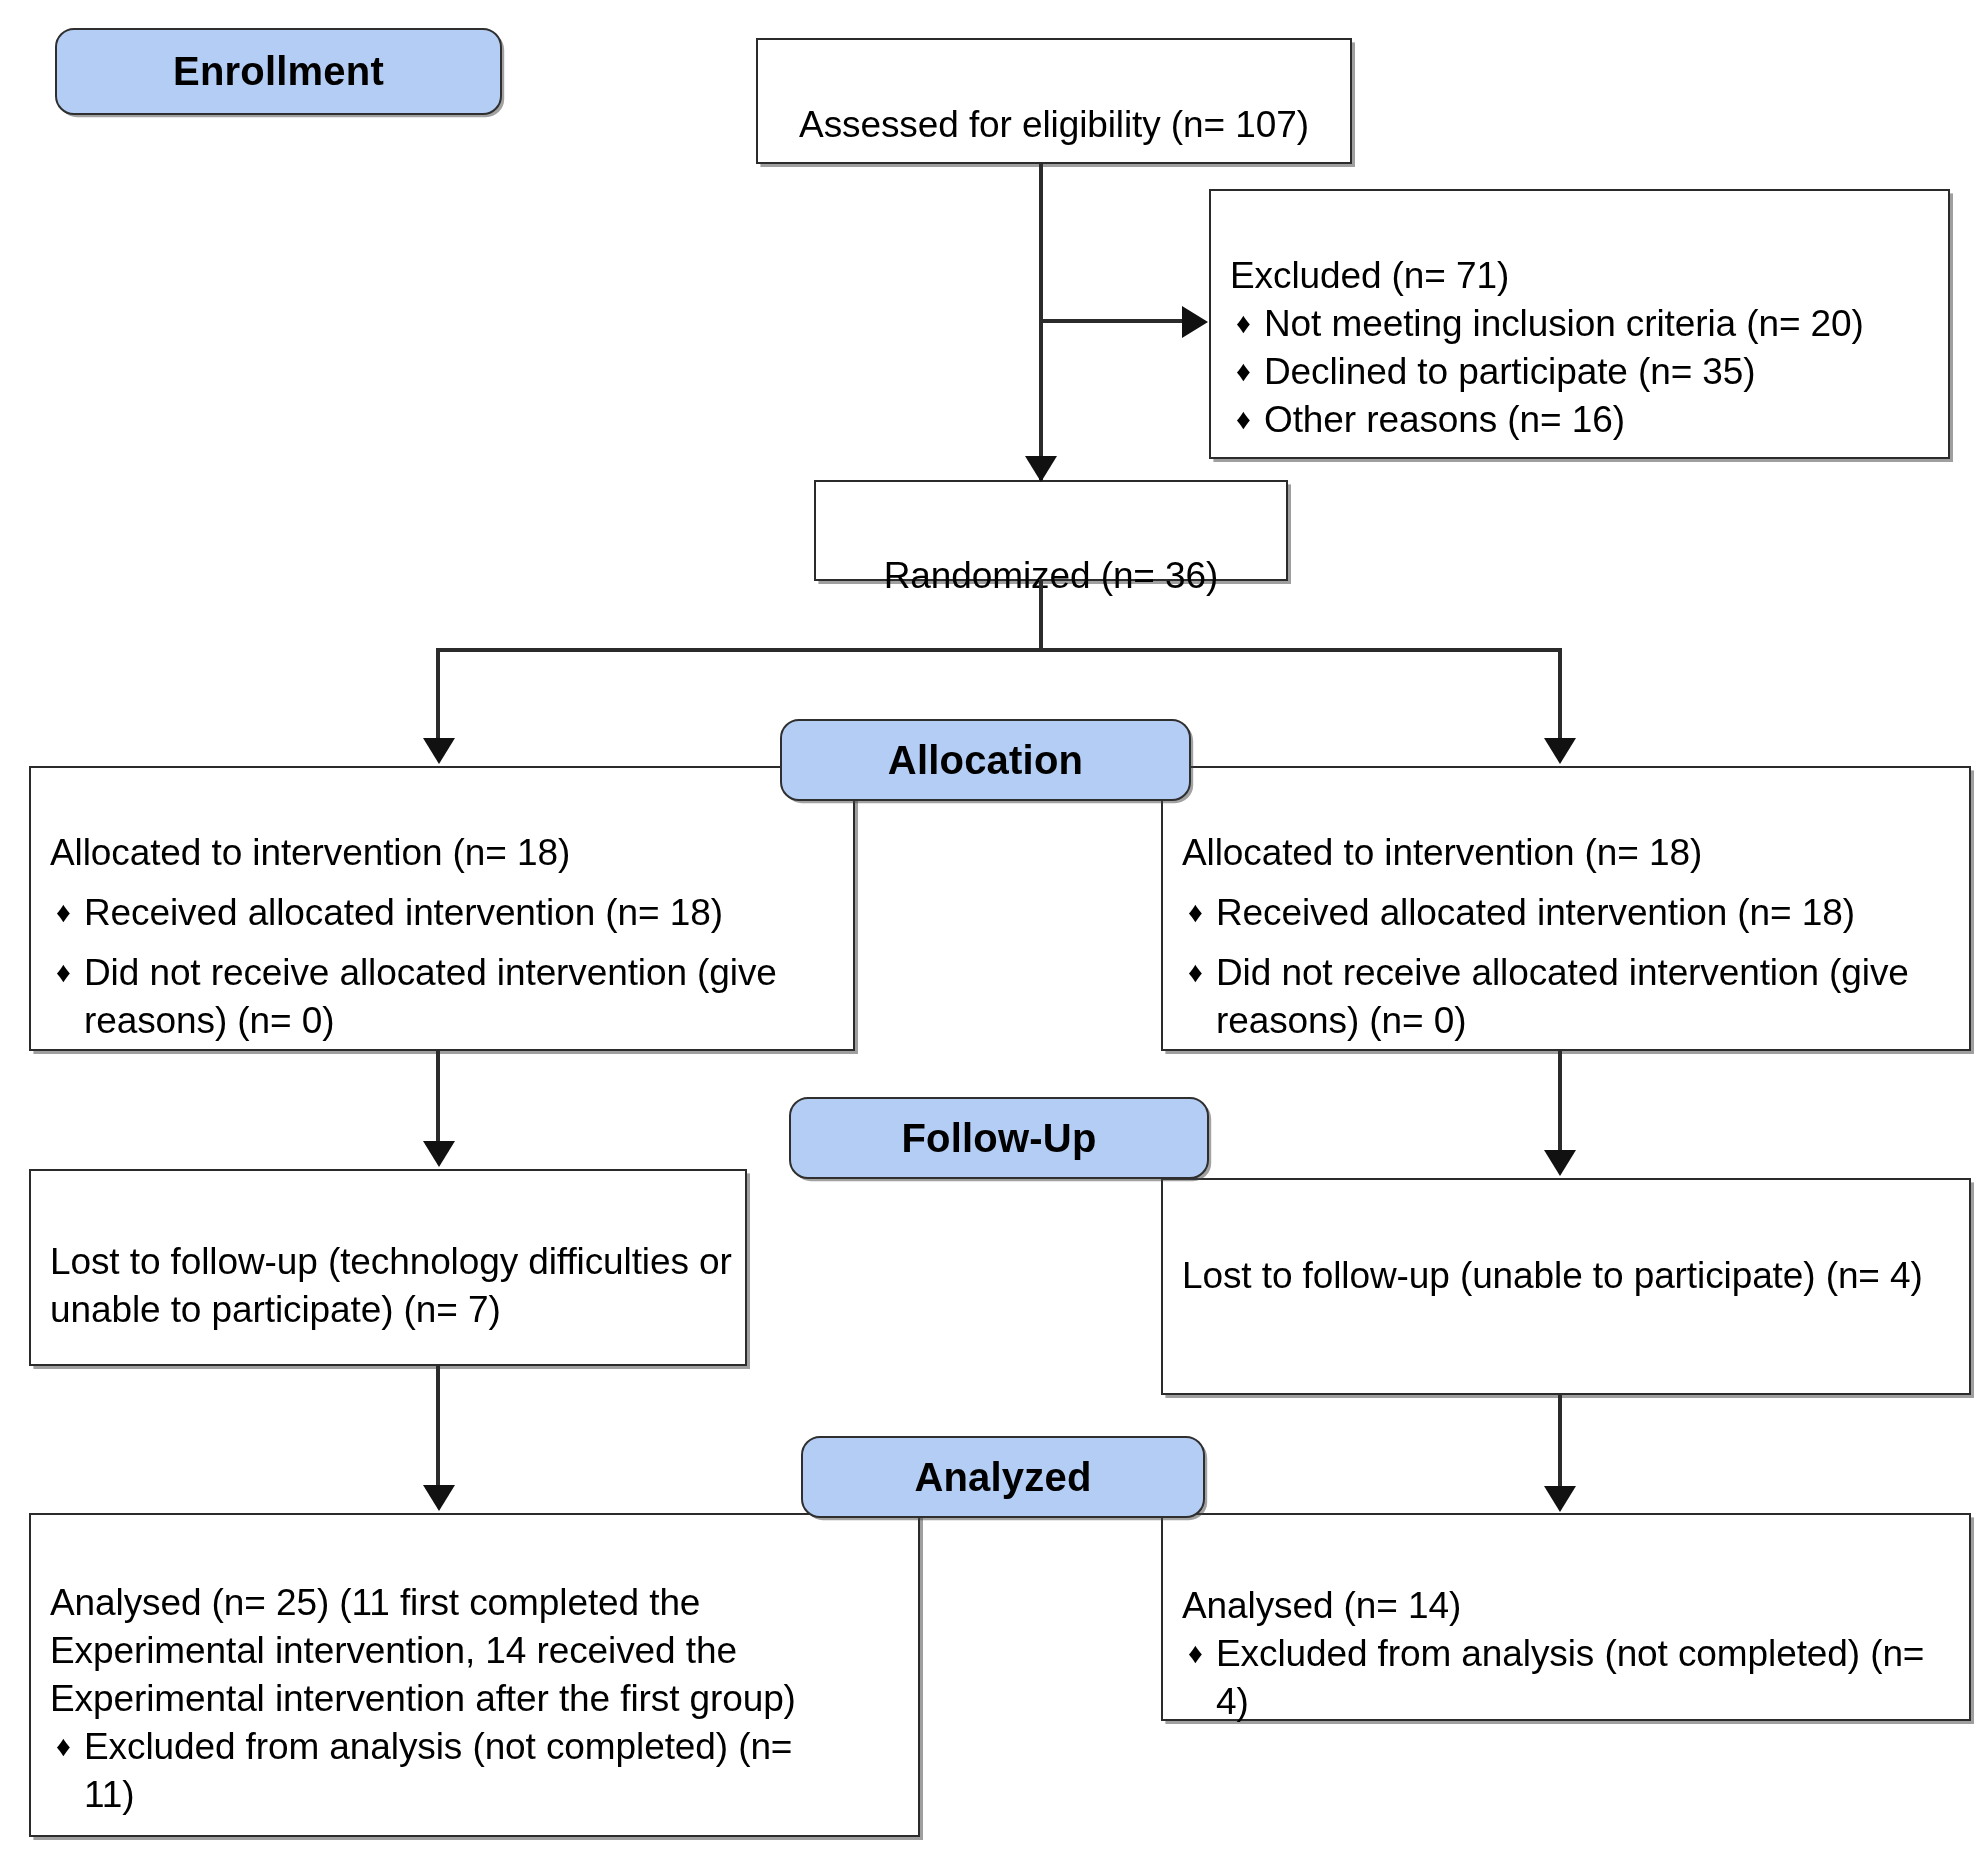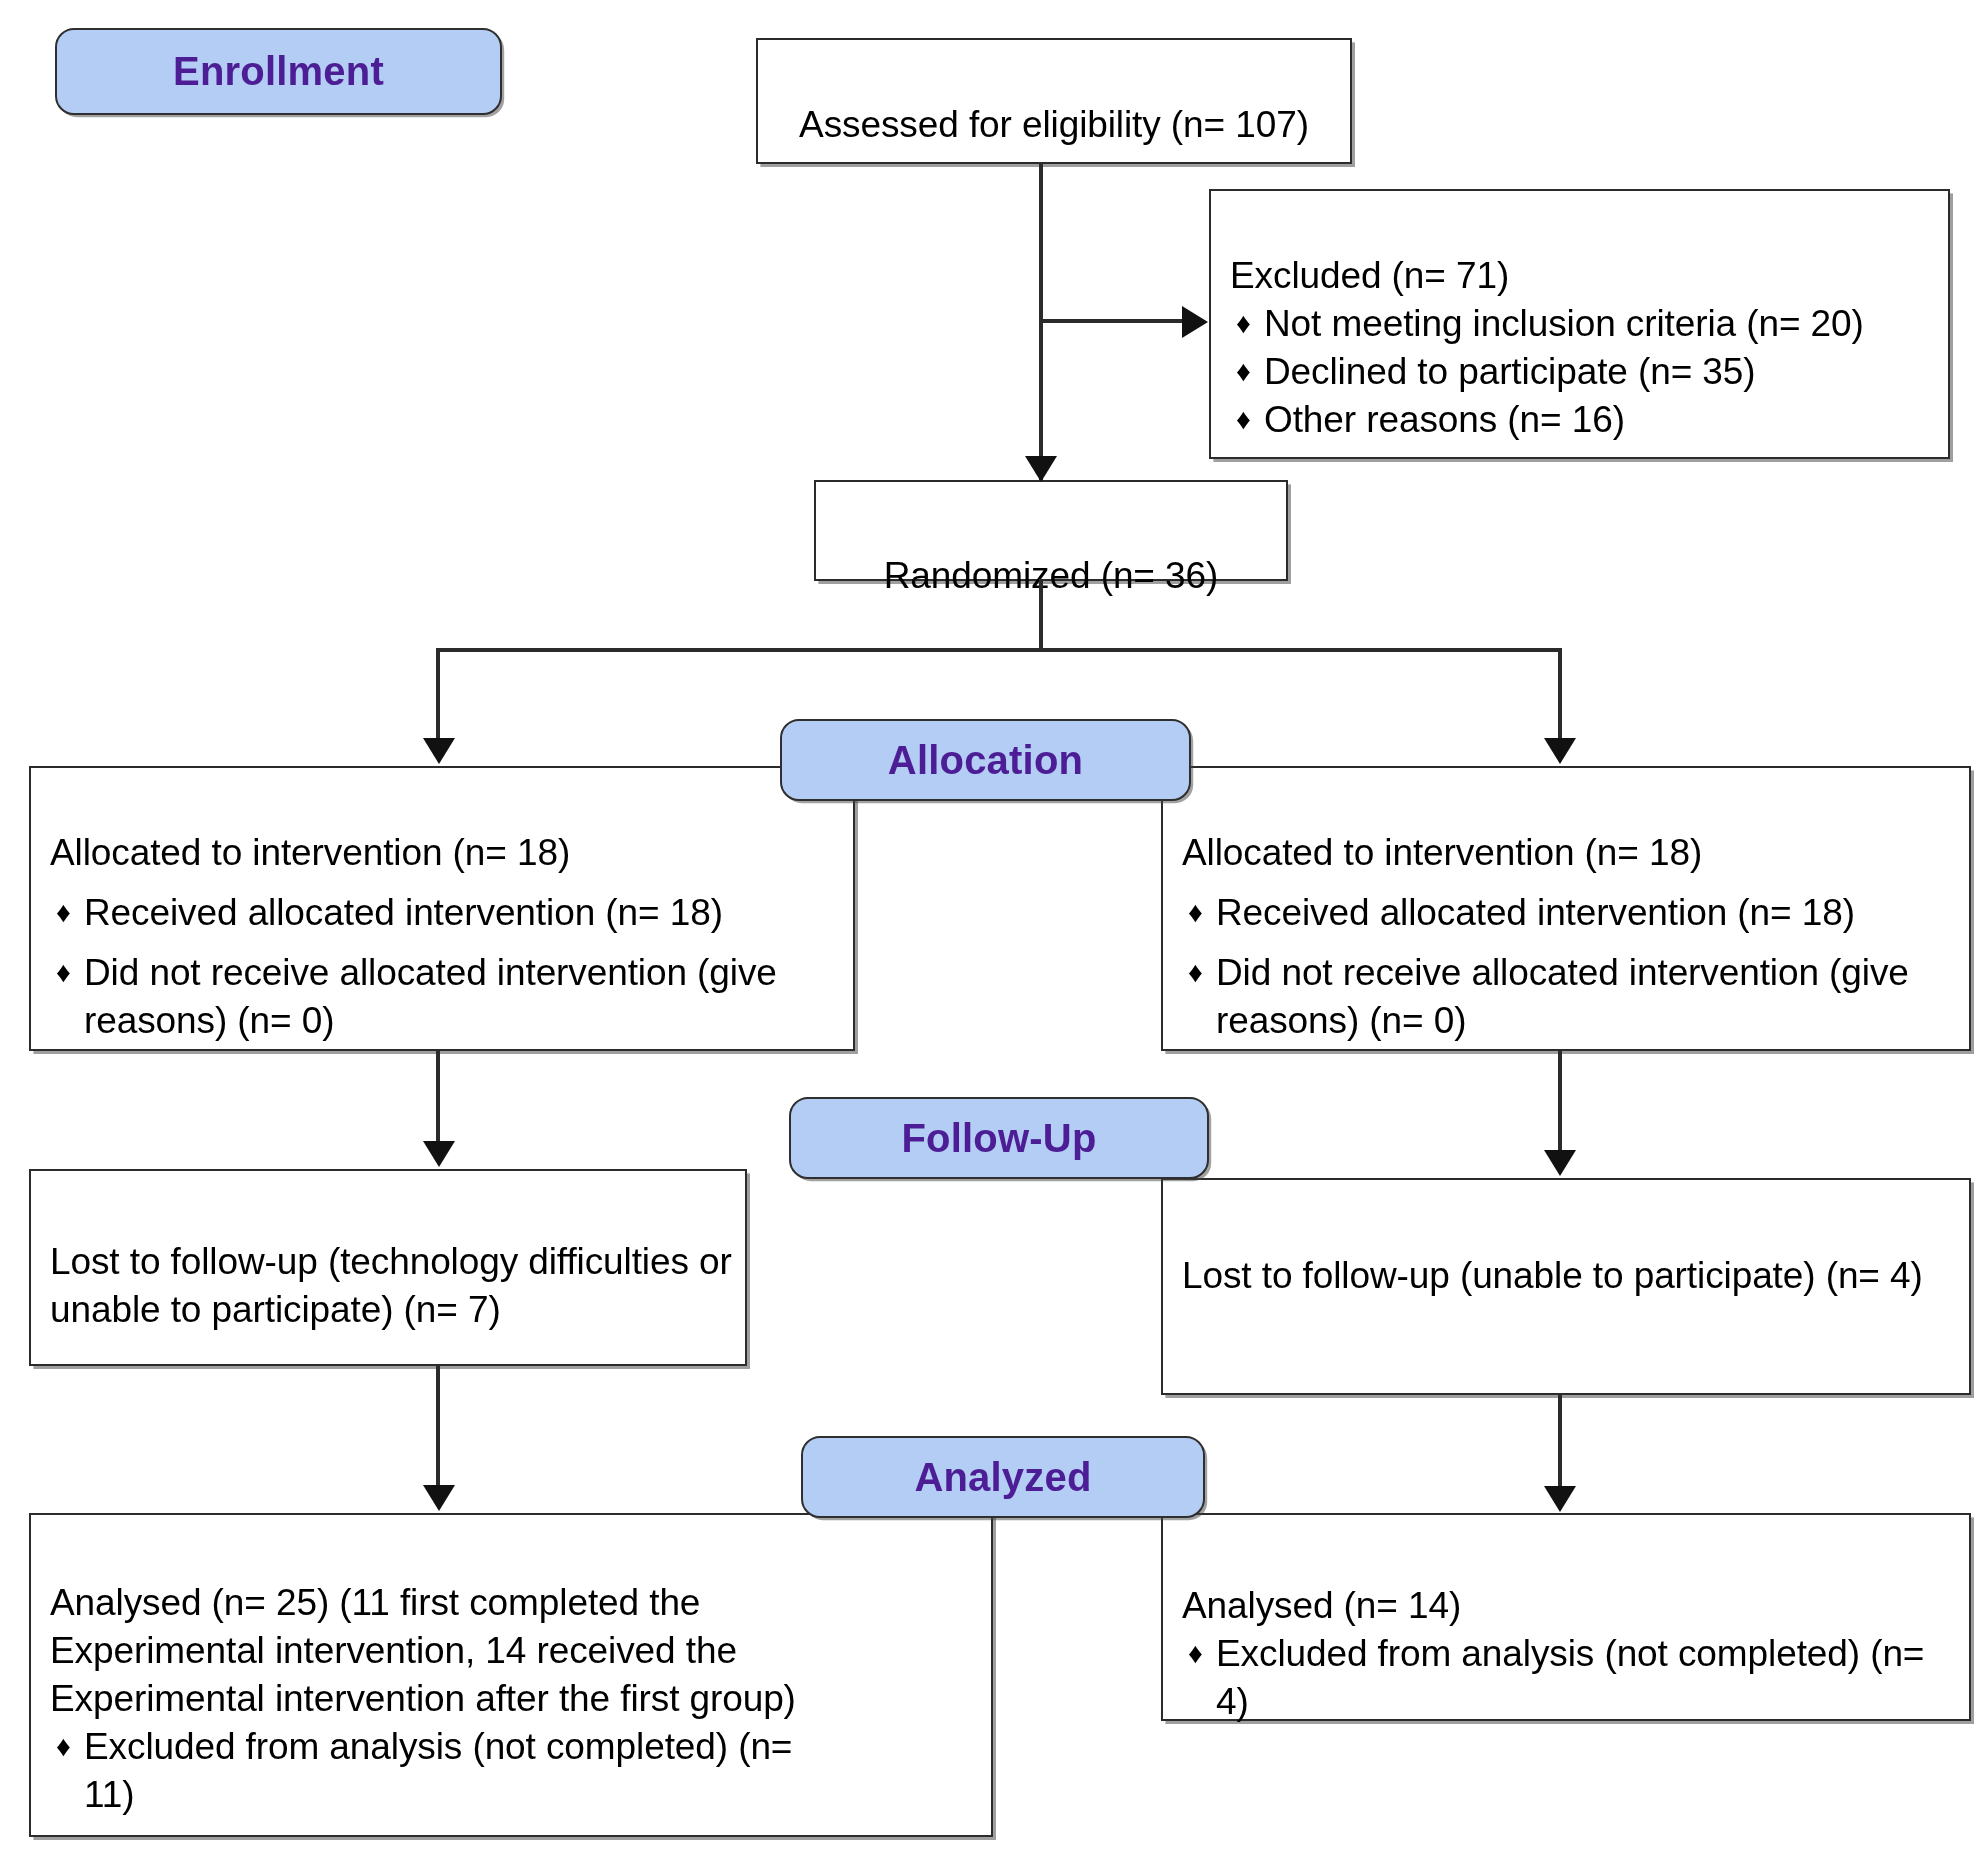--- a/index.html
+++ b/index.html
@@ -66,21 +66,21 @@
     border-radius: 19px;
     box-shadow: 2.9px 2.9px 0 -0.7px rgba(70,70,70,0.5);
     display: flex;
     align-items: center;
     justify-content: center;
     z-index: 30;
   }
   .badge span {
     font-size: 40px;
     font-weight: bold;
-    color: #4c1d95;
+    color: #000000;
     letter-spacing: 0.2px;
   }
 
   
   .vline {
     position: absolute;
     width: 3.7px;
     background: #2b2b2b;
     z-index: 5;
   }
@@ -202,21 +202,21 @@
 unable to participate) (n= 7)</span>
     </div>
   </div>
 
   <div class="box" style="left:1161px; top:1178px; width:810px; height:217px;padding-left:28px;">
     <div class="txt" style="top:23.5px;">
       <span class="line">Lost to follow-up (unable to participate) (n= 4)</span>
     </div>
   </div>
 
-  <div class="box" style="left:29px; top:1513px; width:964px; height:324px;">
+  <div class="box" style="left:29px; top:1513px; width:891px; height:324px;">
     <div class="txt" style="top:16px;">
       <span class="line">Analysed (n= 25) (11 first completed the
 Experimental intervention, 14 received the
 Experimental intervention after the first group)</span>
       <span class="bullet-line"><span class="dia">♦</span><span>Excluded from analysis (not completed) (n=
 11)</span></span>
     </div>
   </div>
 
   <div class="box" style="left:1161px; top:1513px; width:810px; height:208px;">

